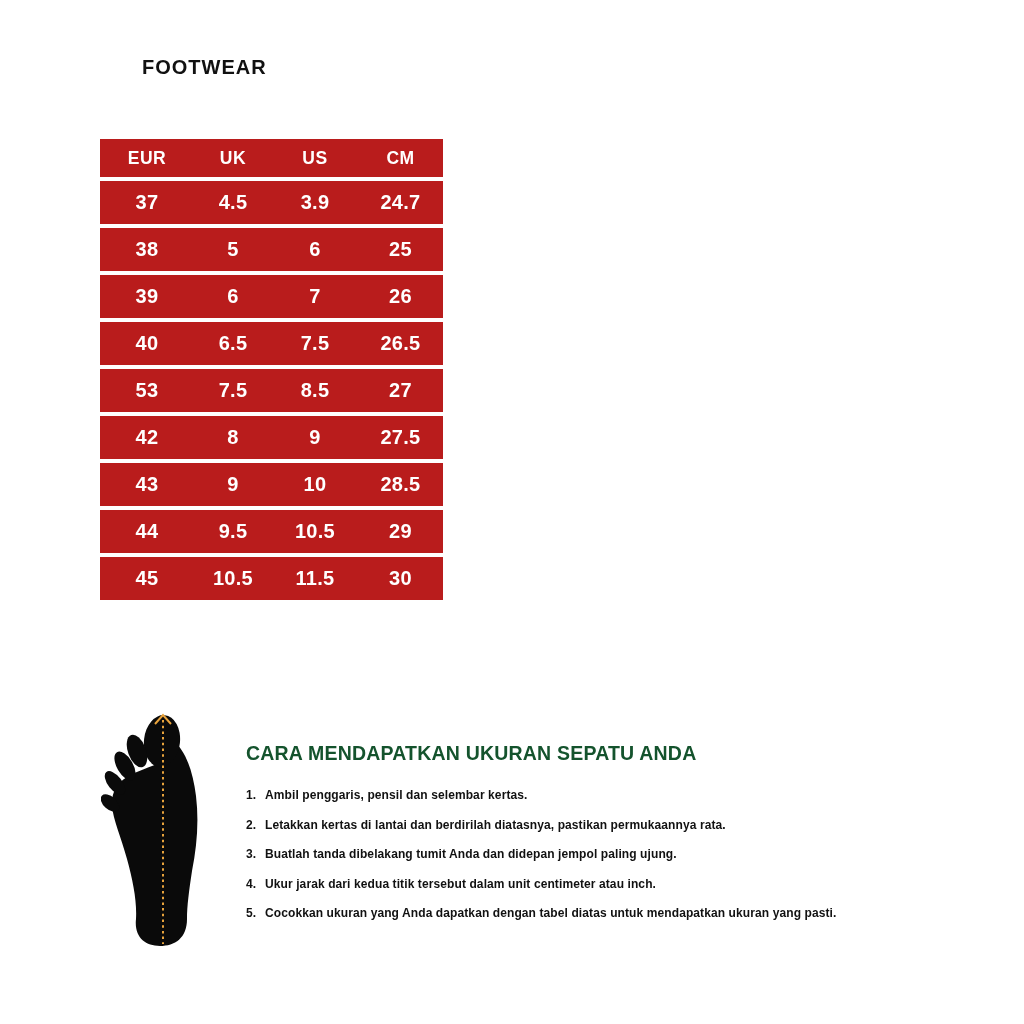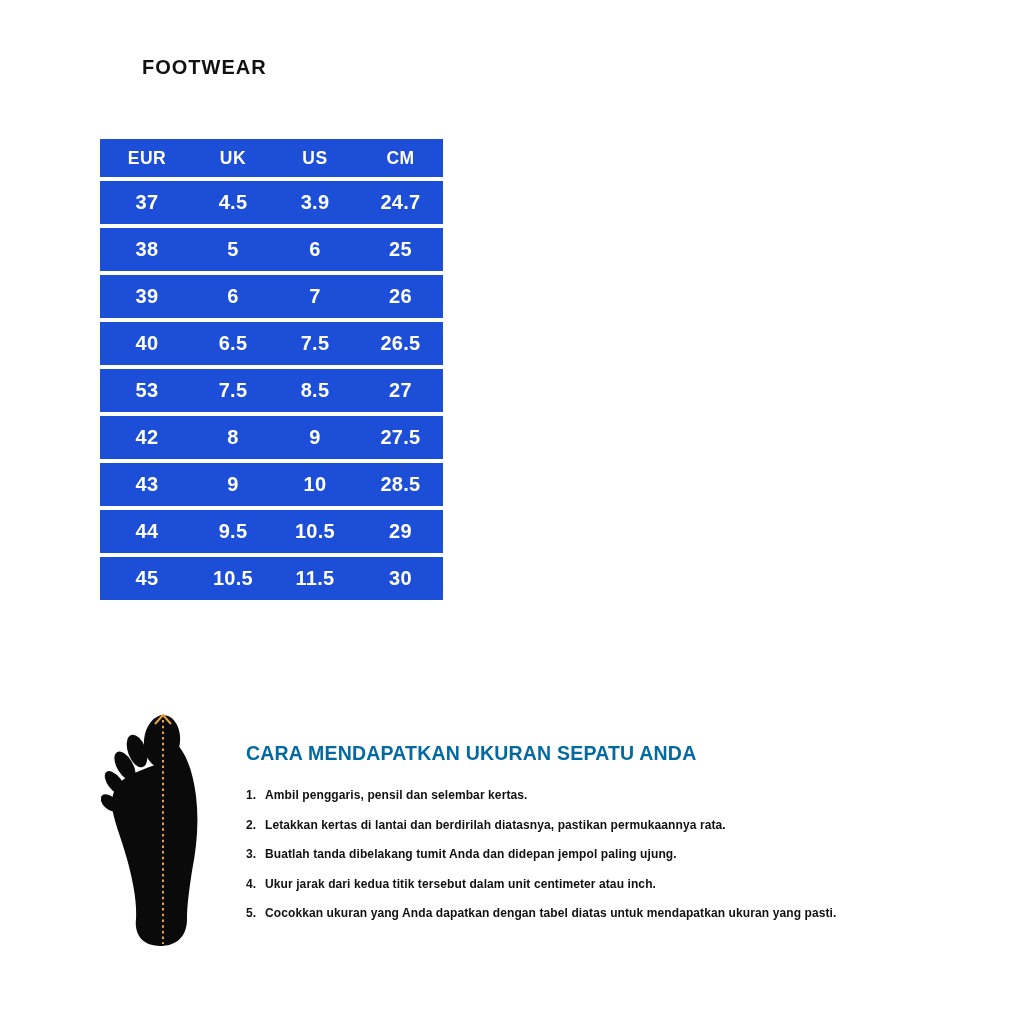--- a/index.html
+++ b/index.html
@@ -30,21 +30,21 @@
     position: absolute;
     left: 100px;
     top: 139px;
     width: 343px;
   }
   .thead, .trow {
     display: grid;
     grid-template-columns: 94px 78px 86px 85px;
     align-items: center;
     text-align: center;
-    background: #1d4ed8;
+    background: #b91c1c;
     color: #ffffff;
     font-weight: bold;
     margin-bottom: 4px;
   }
   .thead {
     height: 38px;
     font-size: 17.5px;
     letter-spacing: 0.5px;
   }
   .trow {
@@ -64,21 +64,21 @@
   .instructions {
     position: absolute;
     left: 246px;
     top: 742px;
     width: 640px;
   }
   .instructions-heading {
     font-size: 19.5px;
     font-weight: bold;
     letter-spacing: 0.2px;
-    color: #0369a1;
+    color: #14532d;
     margin: 0 0 23px 0;
   }
   .instruction-list {
     margin: 0;
     padding: 0;
     list-style: none;
   }
   .instruction-item {
     display: flex;
     align-items: baseline;

